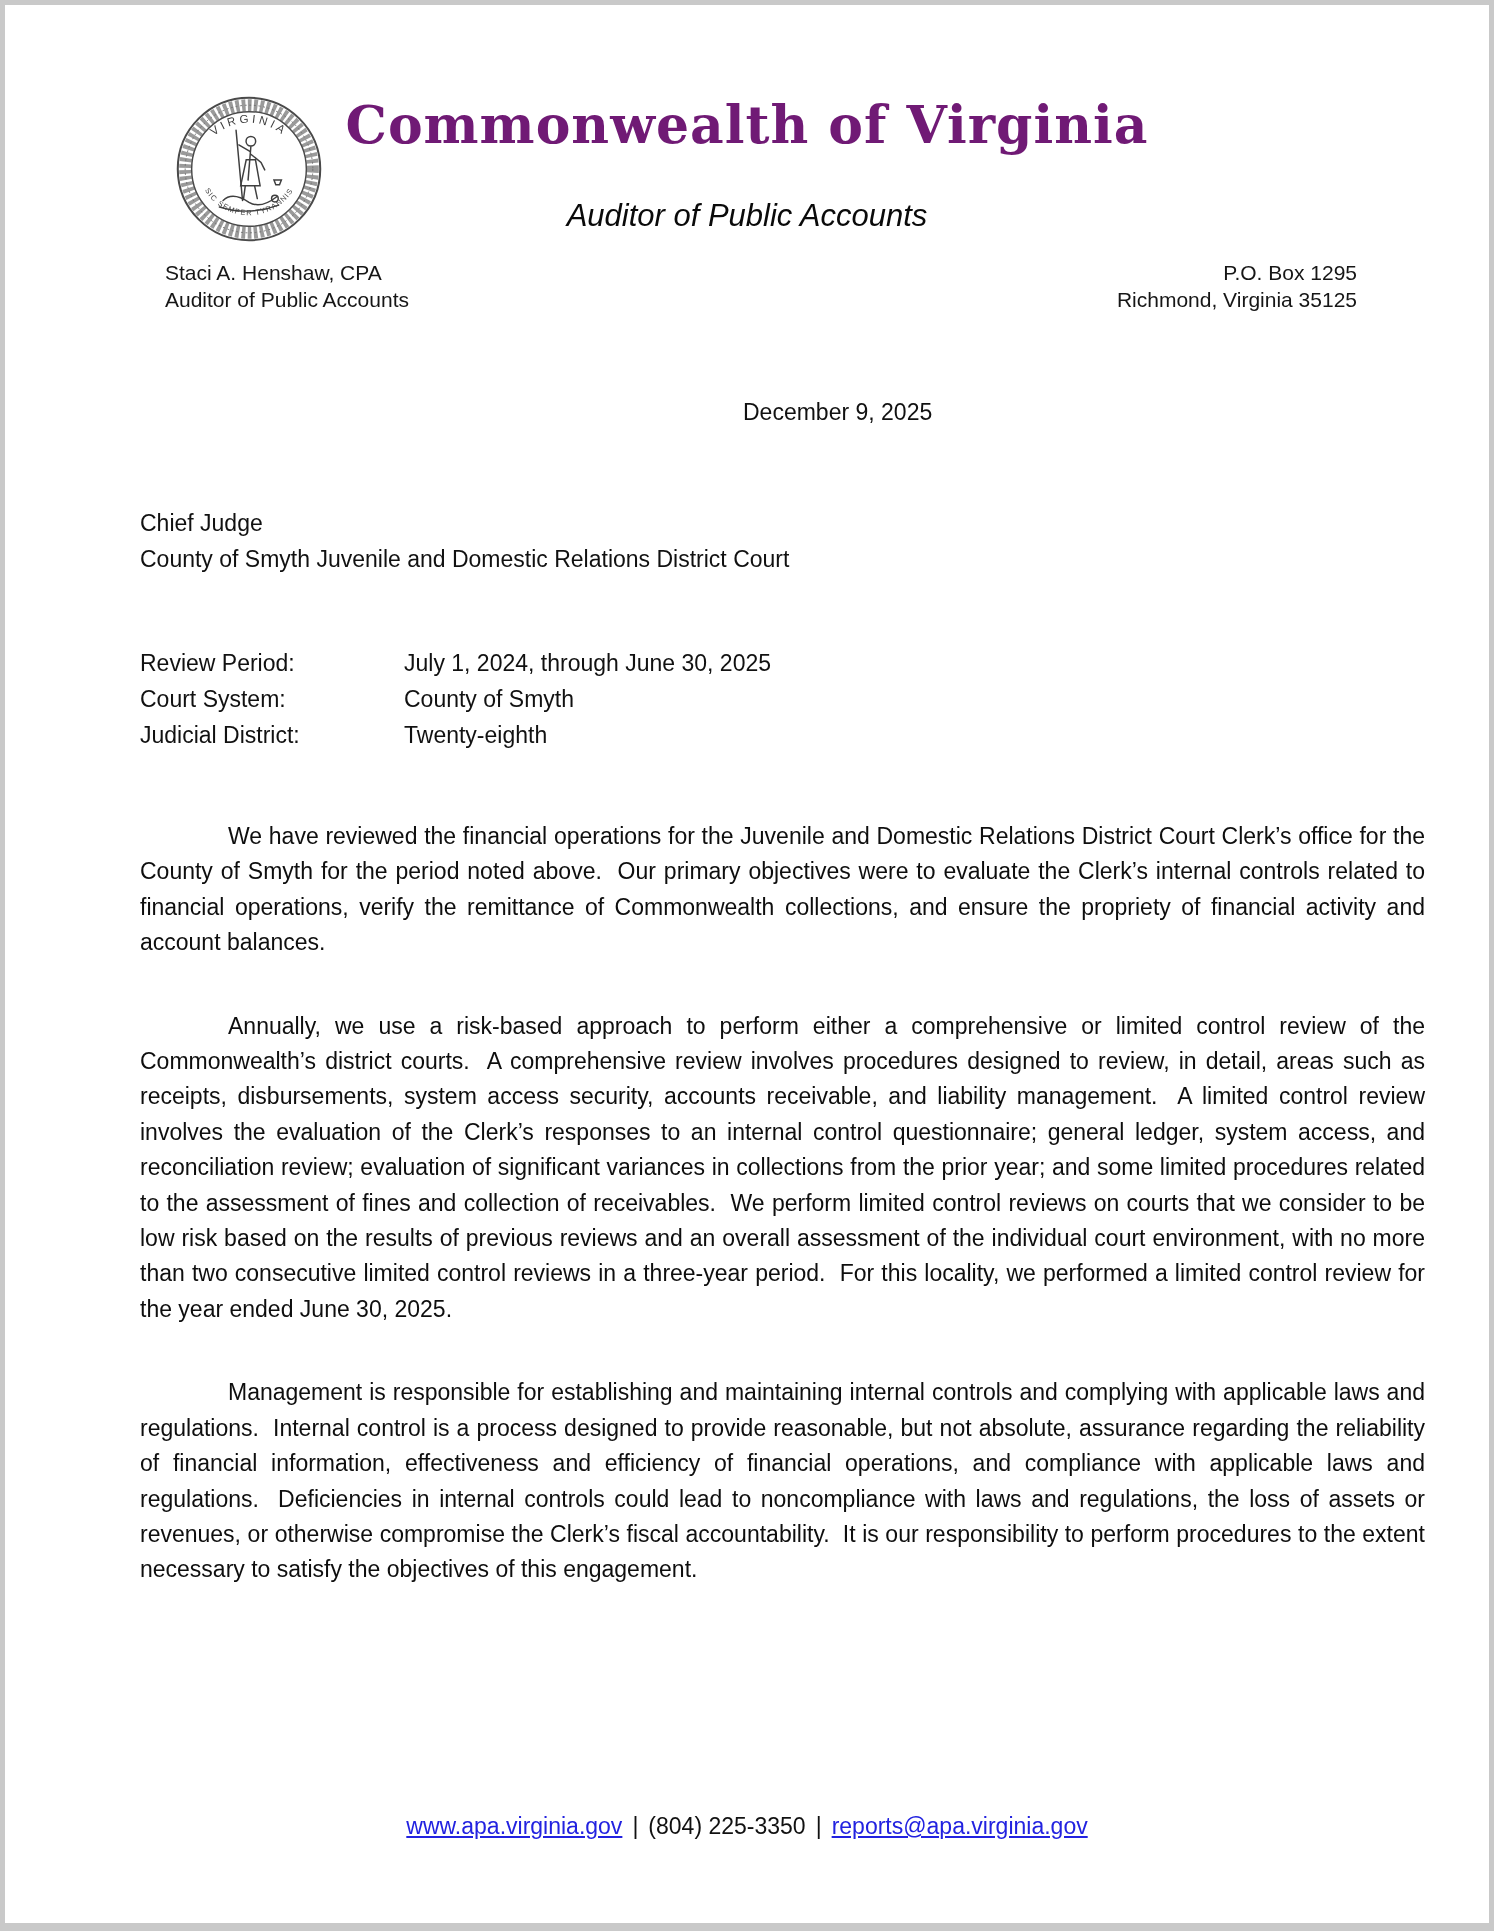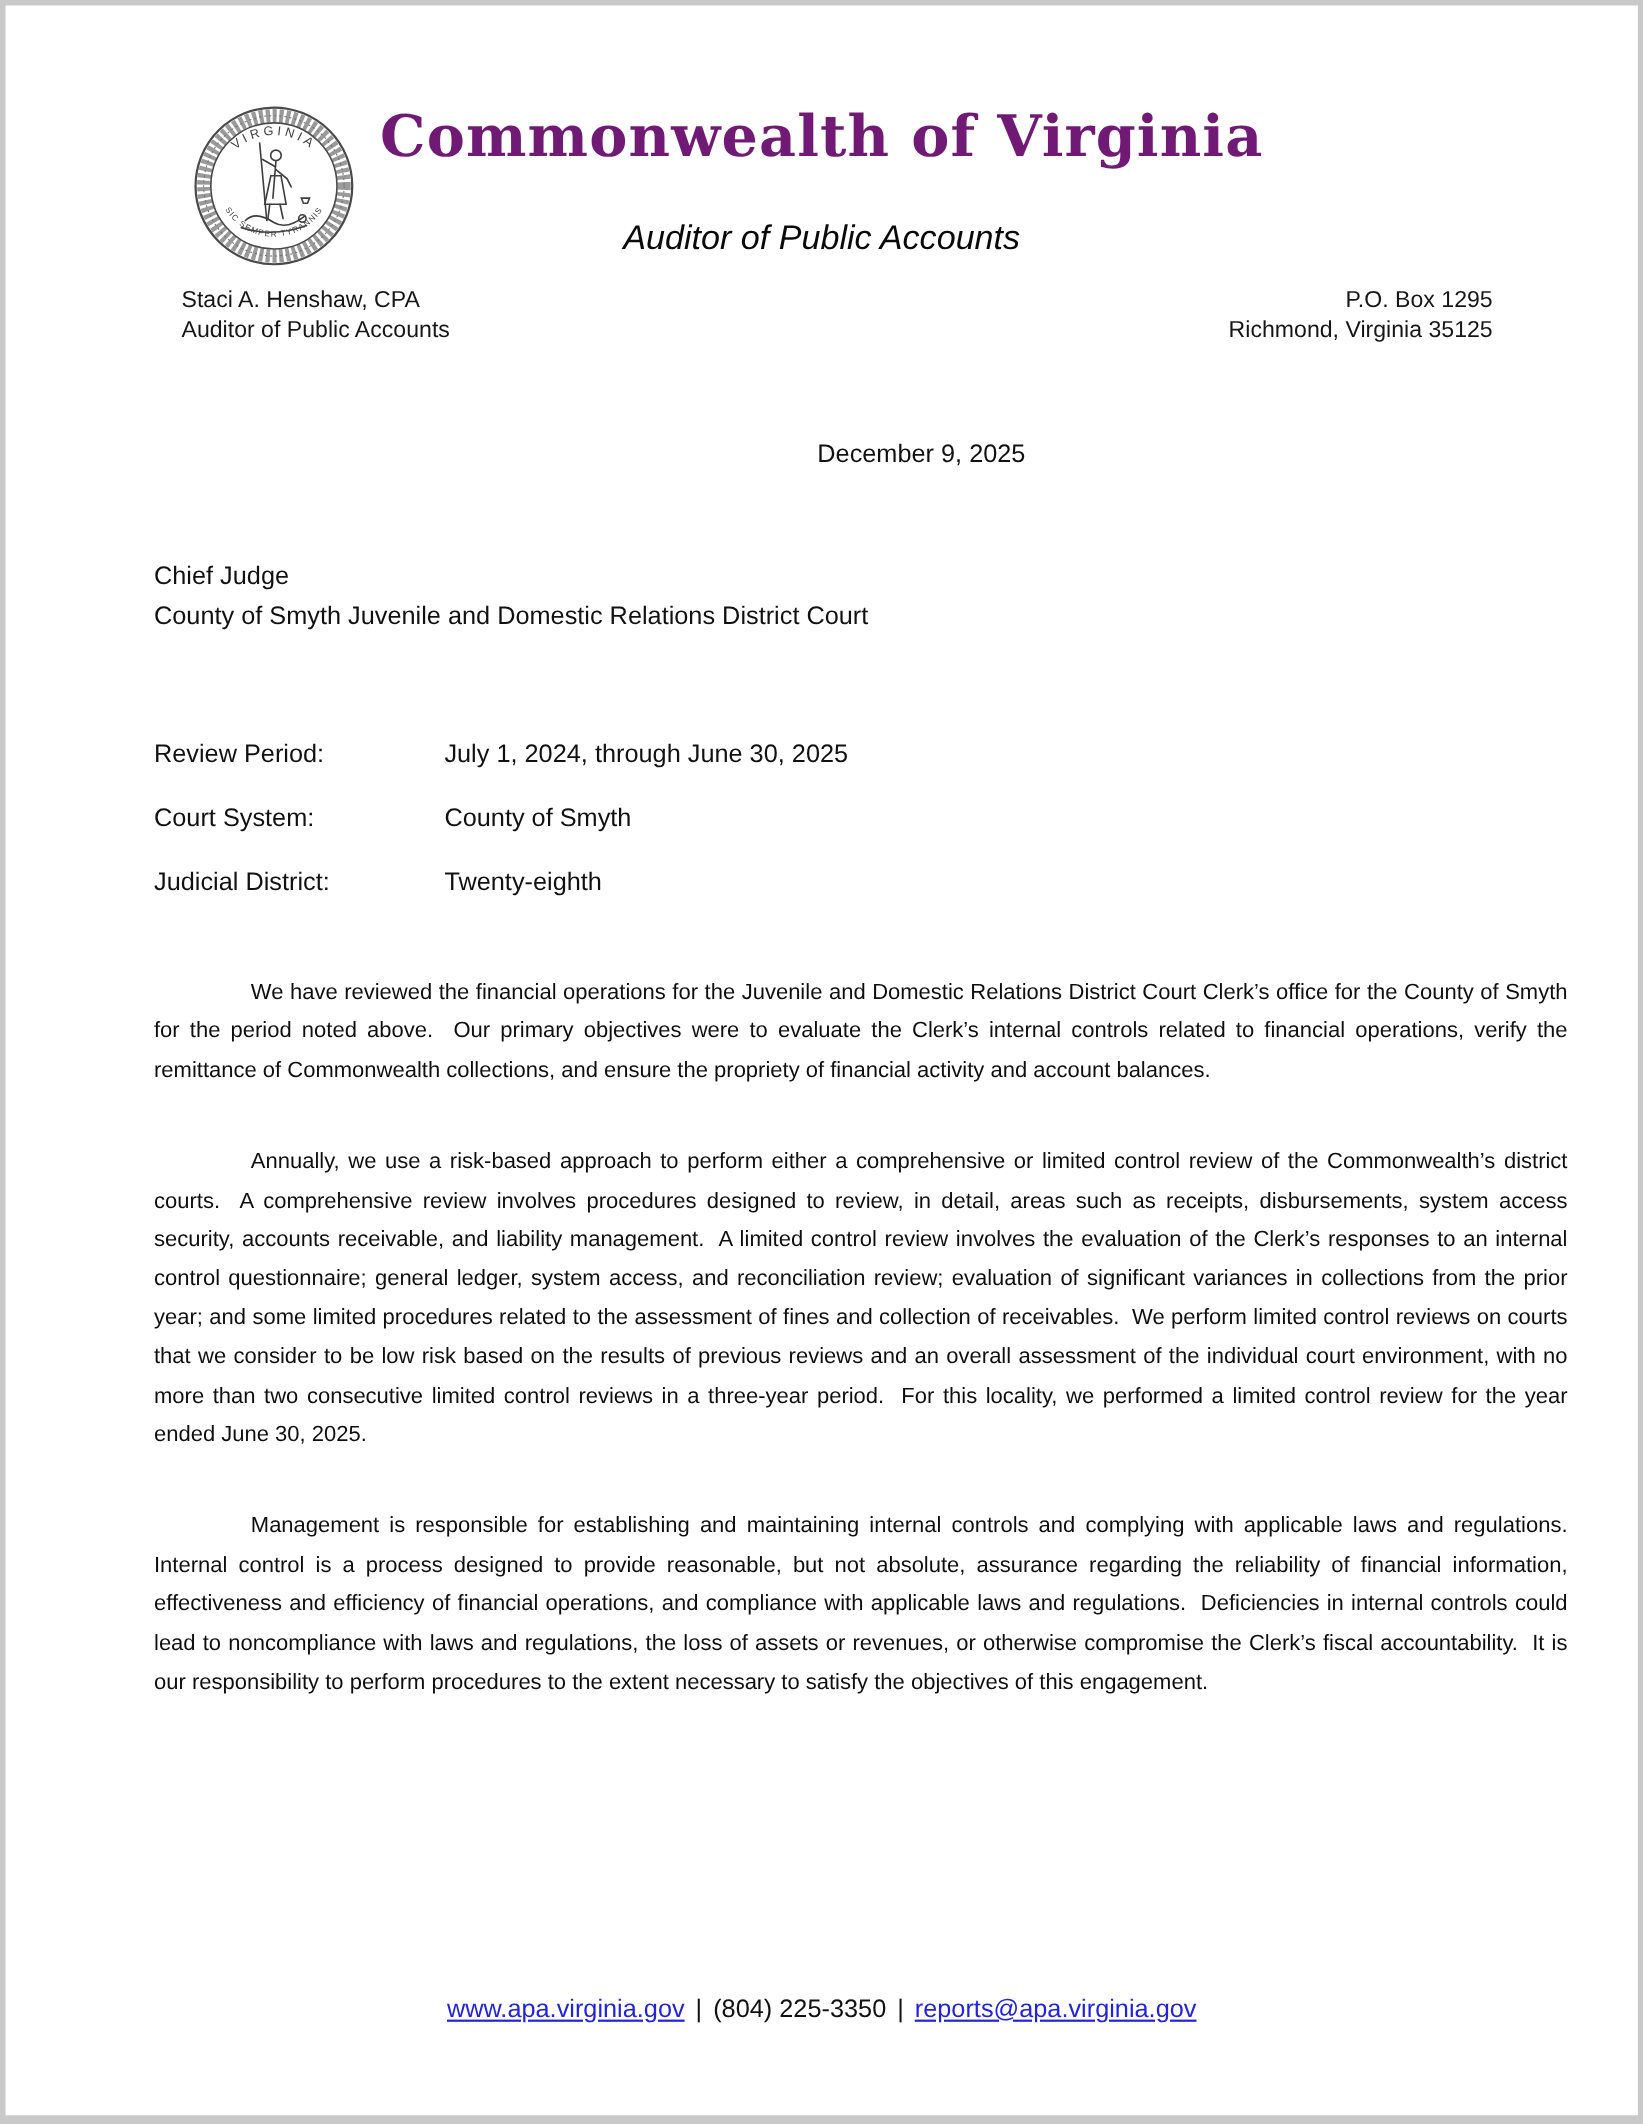--- a/index.html
+++ b/index.html
@@ -57,24 +57,24 @@
   .recipient-block {
     margin-top: 76px;
     font-size: 23px;
     line-height: 35.5px;
   }
   .review-block {
     margin-top: 68px;
     font-size: 23px;
     line-height: 36px;
   }
-  .review-label { display: inline-block; width: 264px; margin-top: 22px; }
+  .review-label { display: inline-block; width: 264px; }
   .paragraphs { margin-top: 66px; }
   .para {
-    font-size: 20px;
+    font-size: 23px;
     line-height: 35.4px;
     text-align: justify;
     text-indent: 88px;
     white-space: pre-wrap;
     margin: 0 0 48px 0;
     color: #0e0e0e;
   }
   
   .footer {
     position: absolute;

